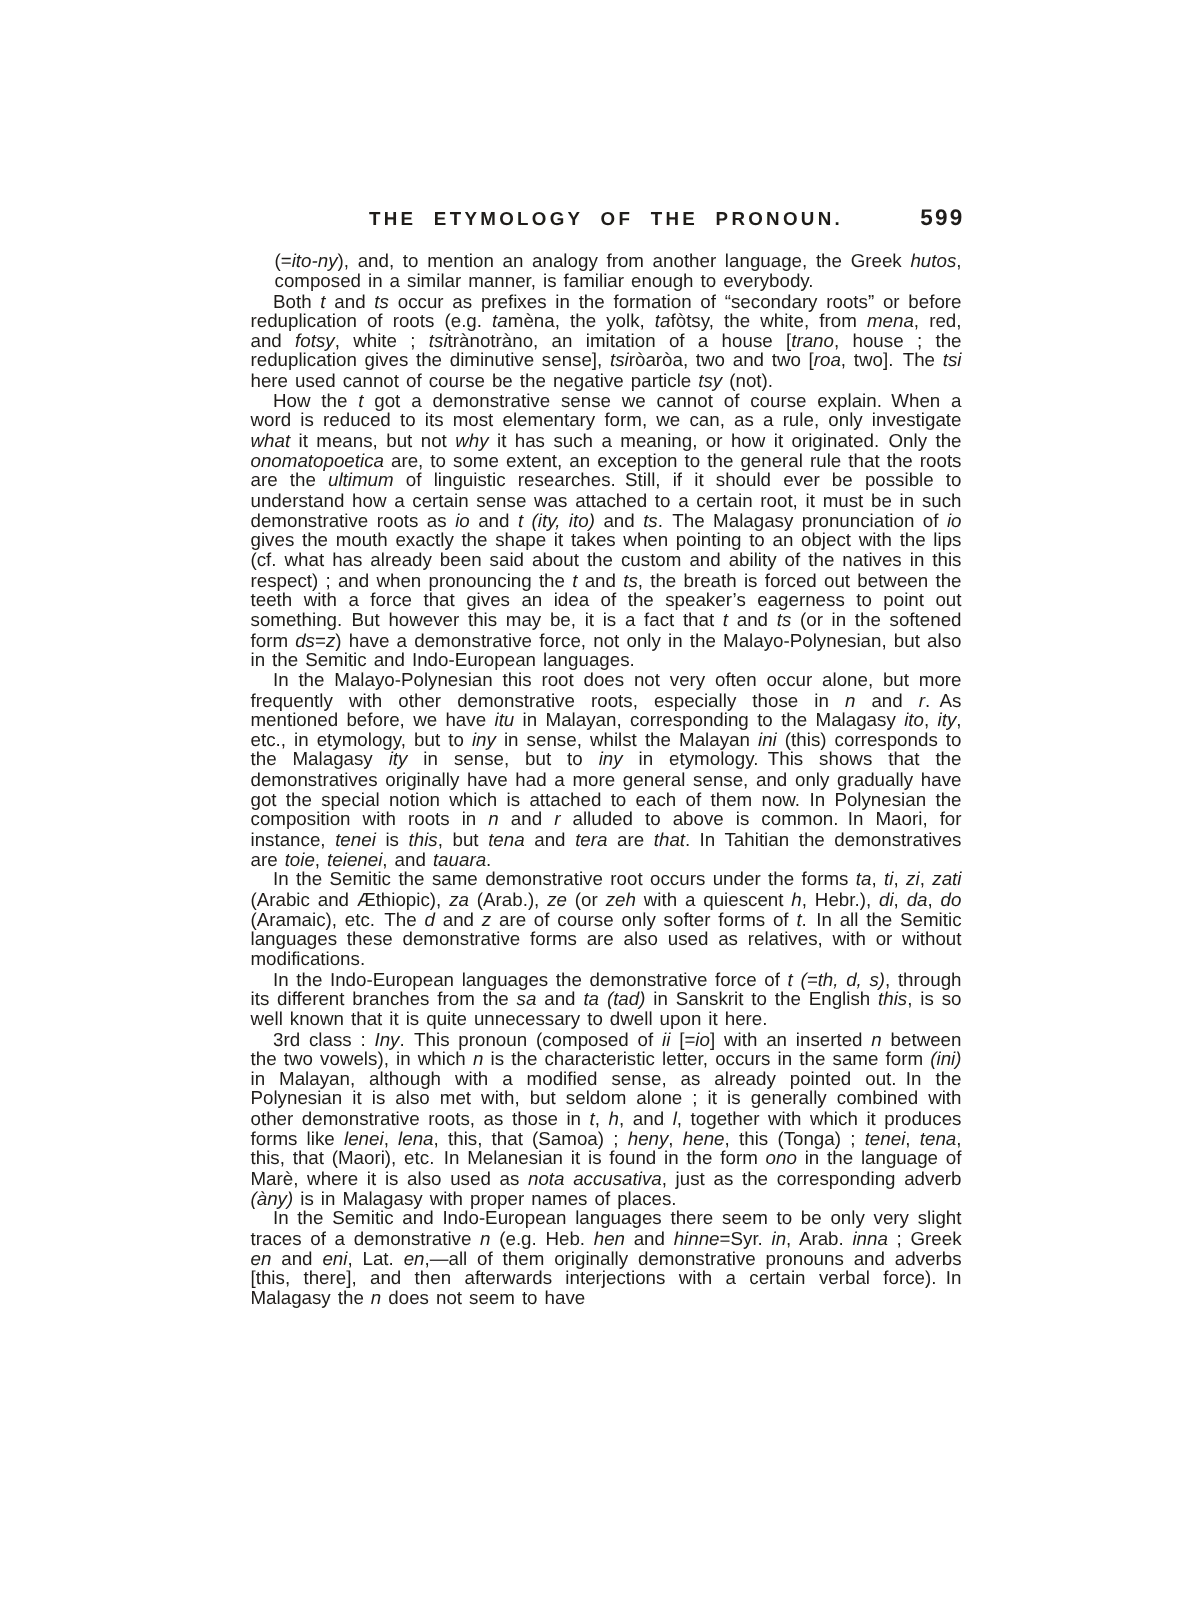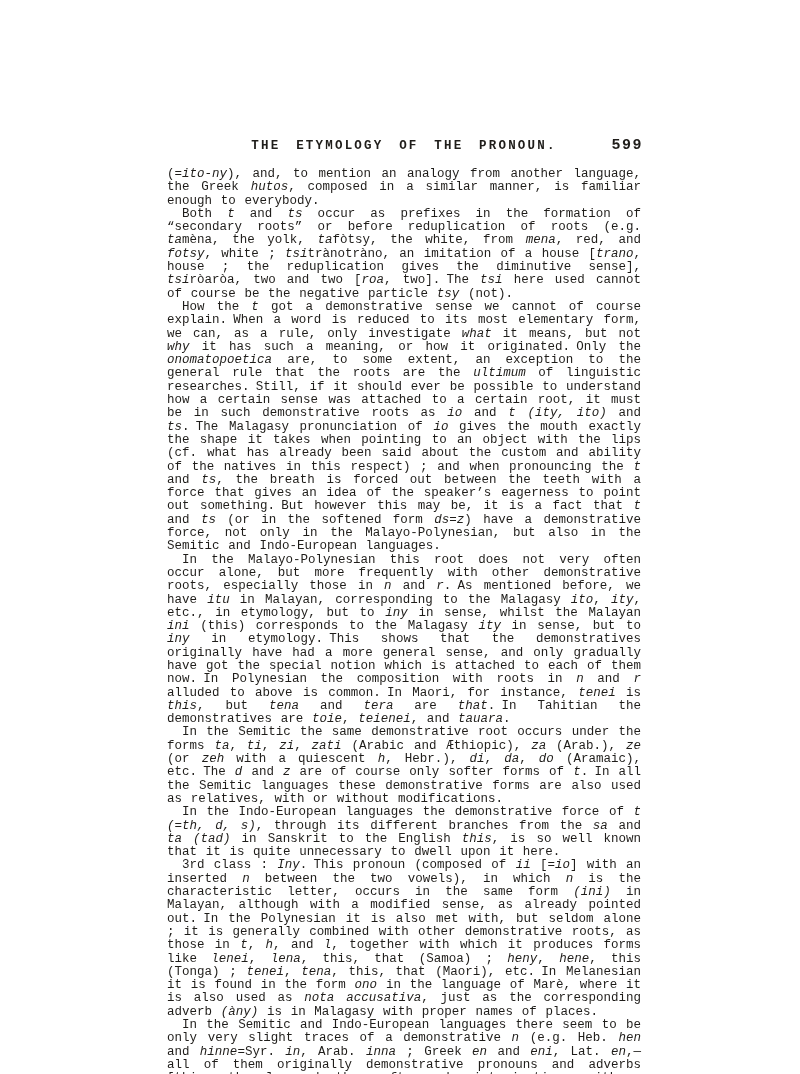--- a/index.html
+++ b/index.html
@@ -10,21 +10,21 @@
     margin: 0;
     padding: 0;
     background: #ffffff;
   }
   .page {
     position: relative;
     width: 796px;
     height: 1074px;
     background: var(--paper);
     color: var(--ink);
-    font-family: Liberation Mono, monospace;
+    font-family: Liberation Sans, sans-serif;
     overflow: hidden;
   }
   .sheet {
     position: absolute;
     left: 167px;
     top: 139px;
     width: 474px;
   }
   .running-header {
     position: relative;
@@ -53,20 +53,21 @@
     line-height: 13.3px;
     text-align: justify;
     word-spacing: 1.2px;
   }
   .body-text p {
     margin: 0;
     text-indent: 15px;
   }
   .body-text p:first-child {
     text-indent: 0;
+    margin-left: 16px;
   }
   .body-text i {
     font-style: italic;
   }
 </style>
 </head>
 <body>
 
 <div class="page">
   <div class="sheet">

